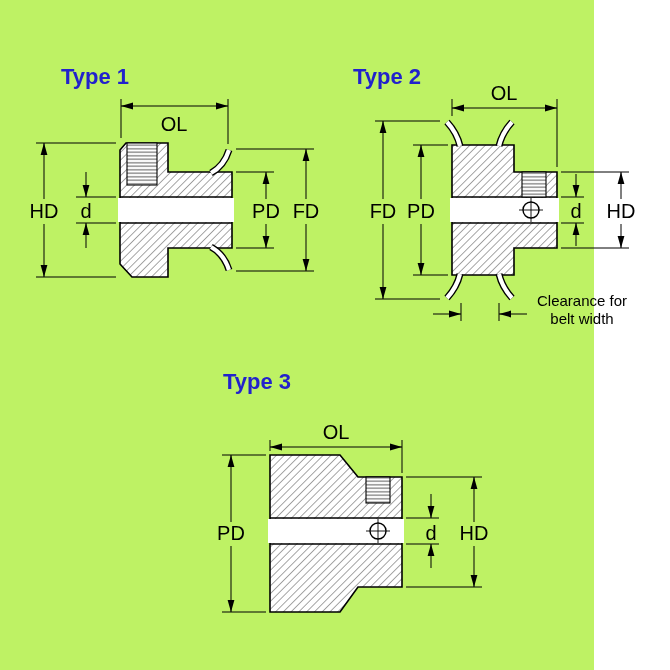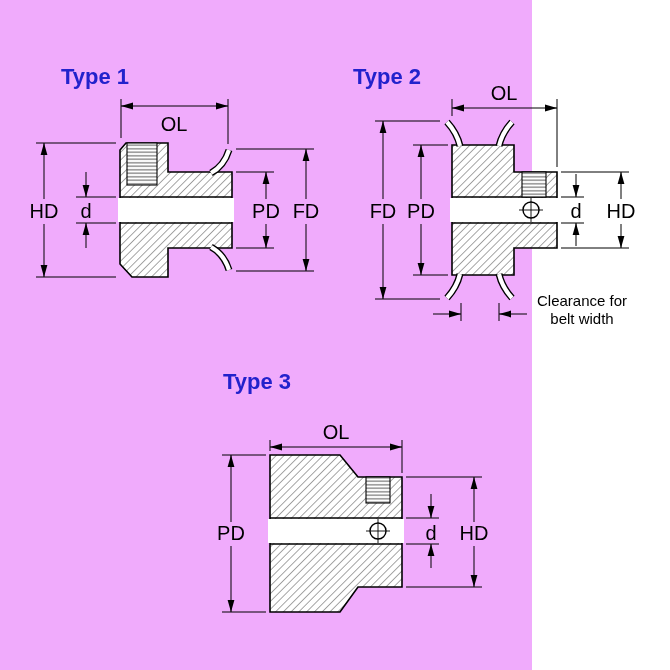--- a/index.html
+++ b/index.html
@@ -1,16 +1,16 @@
 <!DOCTYPE html>
 <html><head>
 <meta charset="utf-8">
 <style>
   html,body{margin:0;padding:0;background:#ffffff;width:670px;height:670px;overflow:hidden}
-  .canvas{position:relative;width:532px;height:670px;background:#f0abfc}
+  .canvas{position:relative;width:594px;height:670px;background:#bef264}
   text{user-select:none}
   .dim{font:20px "Liberation Sans", sans-serif;fill:#000;text-anchor:middle}
   .title{font:bold 22px "Liberation Sans", sans-serif;text-anchor:middle;fill:#2222cc}
   .note{font:15px "Liberation Sans", sans-serif;fill:#000;text-anchor:middle}
   line.ext{stroke:#000;stroke-width:1}
   line.dl{stroke:#000;stroke-width:1}
   .outline{stroke:#000;stroke-width:1.6}
   .borel{stroke:#000;stroke-width:1.4}
   .screw{stroke:#000;stroke-width:1.1}
   .tubeb{fill:none;stroke:#000;stroke-width:7}

